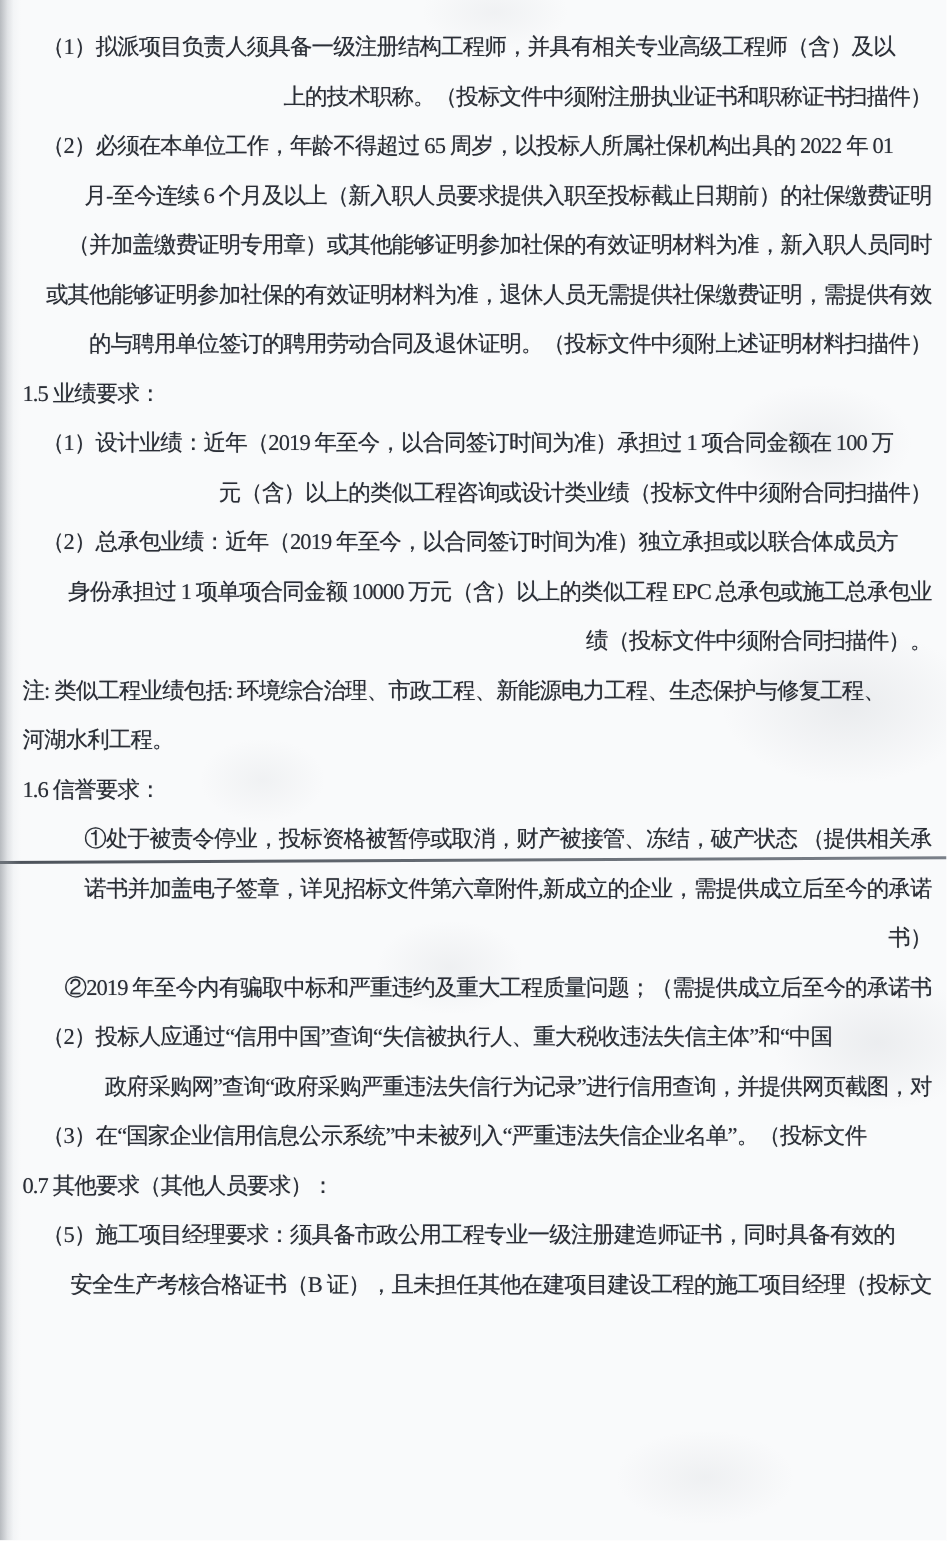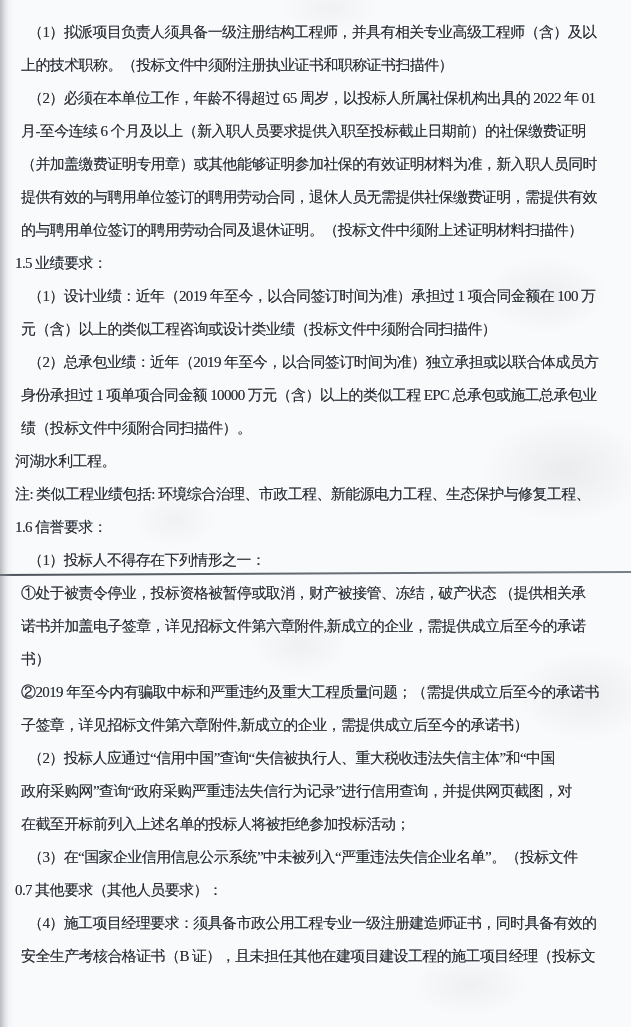--- a/index.html
+++ b/index.html
@@ -47,21 +47,21 @@
   }
   .ln {
     height: 33px;
     line-height: 33px;
     font-size: 15px;
     letter-spacing: -0.6px;
     white-space: nowrap;
     text-shadow: 0 0 0.5px rgba(42,46,54,0.55);
   }
   .h  { padding-left: 15px; }  
-  .i1 { padding-left: 21px; }  
+  .i1 { padding-left: 21px; text-align: right; }  
   .i2 { padding-left: 28px; }  
   
   .divider {
     position: absolute;
     left: 0;
     top: 574px;
     width: 635px;
     height: 1.6px;
     background: linear-gradient(to right, #4c525a, #6b7179 60%, #7a8089);
     transform: rotate(-0.28deg);
@@ -75,40 +75,37 @@
 <div class="page">
   <div class="edge"></div>
   <div class="blotches"></div>
 
   <div class="content">
     <div class="ln i2">（1）拟派项目负责人须具备一级注册结构工程师，并具有相关专业高级工程师（含）及以</div>
     <div class="ln i1">上的技术职称。（投标文件中须附注册执业证书和职称证书扫描件）</div>
     <div class="ln i2">（2）必须在本单位工作，年龄不得超过 65 周岁，以投标人所属社保机构出具的 2022 年 01</div>
     <div class="ln i1">月-至今连续 6 个月及以上（新入职人员要求提供入职至投标截止日期前）的社保缴费证明</div>
     <div class="ln i1">（并加盖缴费证明专用章）或其他能够证明参加社保的有效证明材料为准，新入职人员同时</div>
-    <div class="ln i1">提供有效的与聘用单位签订的聘用劳动合同，退休人员无需提供社保缴费证明，需提供有效</div>
+    <div class="ln i1">或其他能够证明参加社保的有效证明材料为准，退休人员无需提供社保缴费证明，需提供有效</div>
     <div class="ln i1">的与聘用单位签订的聘用劳动合同及退休证明。（投标文件中须附上述证明材料扫描件）</div>
     <div class="ln h">1.5 业绩要求：</div>
     <div class="ln i2">（1）设计业绩：近年（2019 年至今，以合同签订时间为准）承担过 1 项合同金额在 100 万</div>
     <div class="ln i1">元（含）以上的类似工程咨询或设计类业绩（投标文件中须附合同扫描件）</div>
     <div class="ln i2">（2）总承包业绩：近年（2019 年至今，以合同签订时间为准）独立承担或以联合体成员方</div>
     <div class="ln i1">身份承担过 1 项单项合同金额 10000 万元（含）以上的类似工程 EPC 总承包或施工总承包业</div>
     <div class="ln i1">绩（投标文件中须附合同扫描件）。</div>
+    <div class="ln h">注: 类似工程业绩包括: 环境综合治理、市政工程、新能源电力工程、生态保护与修复工程、</div>
     <div class="ln h">河湖水利工程。</div>
-    <div class="ln h">注: 类似工程业绩包括: 环境综合治理、市政工程、新能源电力工程、生态保护与修复工程、</div>
     <div class="ln h">1.6 信誉要求：</div>
-    <div class="ln i2">（1）投标人不得存在下列情形之一：</div>
     <div class="ln i1">①处于被责令停业，投标资格被暂停或取消，财产被接管、冻结，破产状态 （提供相关承</div>
     <div class="ln i1">诺书并加盖电子签章，详见招标文件第六章附件,新成立的企业，需提供成立后至今的承诺</div>
     <div class="ln i1">书）</div>
     <div class="ln i1">②2019 年至今内有骗取中标和严重违约及重大工程质量问题；（需提供成立后至今的承诺书</div>
-    <div class="ln i1">子签章，详见招标文件第六章附件,新成立的企业，需提供成立后至今的承诺书）</div>
     <div class="ln i2">（2）投标人应通过“信用中国”查询“失信被执行人、重大税收违法失信主体”和“中国</div>
     <div class="ln i1">政府采购网”查询“政府采购严重违法失信行为记录”进行信用查询，并提供网页截图，对</div>
-    <div class="ln i1">在截至开标前列入上述名单的投标人将被拒绝参加投标活动；</div>
     <div class="ln i2">（3）在“国家企业信用信息公示系统”中未被列入“严重违法失信企业名单”。（投标文件</div>
     <div class="ln h">0.7 其他要求（其他人员要求）：</div>
-    <div class="ln i2">（4）施工项目经理要求：须具备市政公用工程专业一级注册建造师证书，同时具备有效的</div>
+    <div class="ln i2">（5）施工项目经理要求：须具备市政公用工程专业一级注册建造师证书，同时具备有效的</div>
     <div class="ln i1">安全生产考核合格证书（B 证），且未担任其他在建项目建设工程的施工项目经理（投标文</div>
   </div>
 
   <div class="divider"></div>
 </div>
 
 </body></html>

